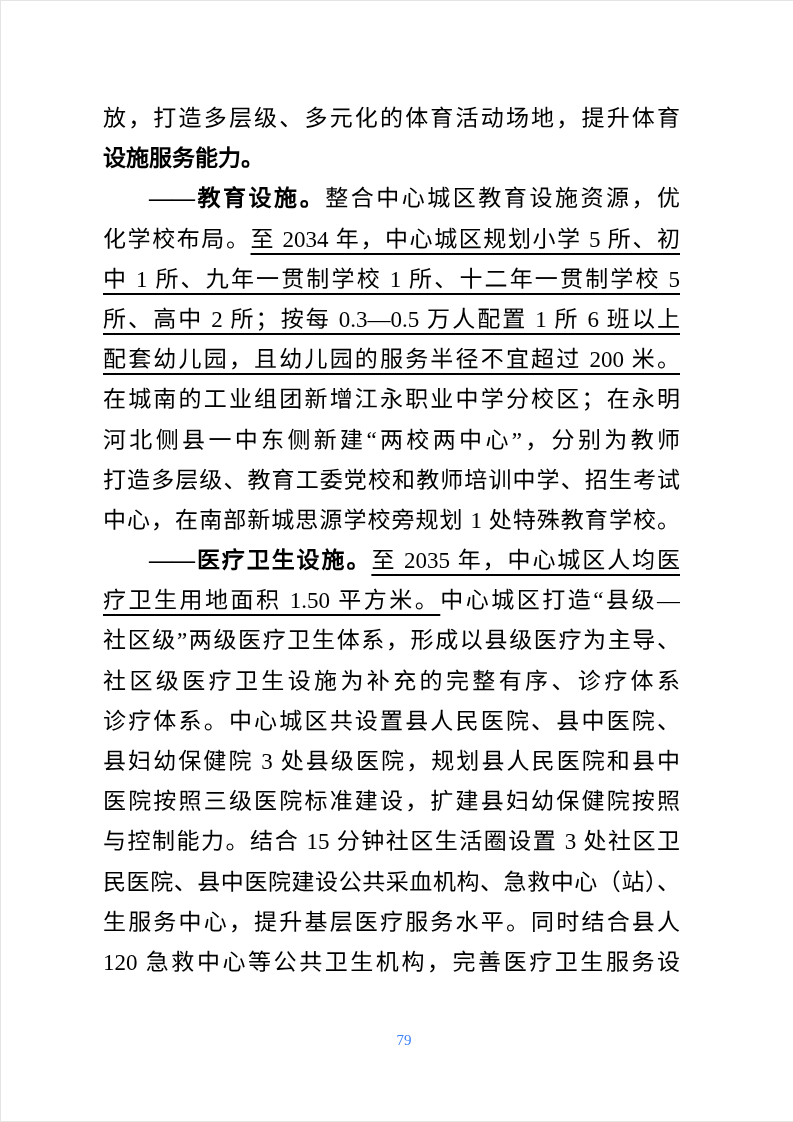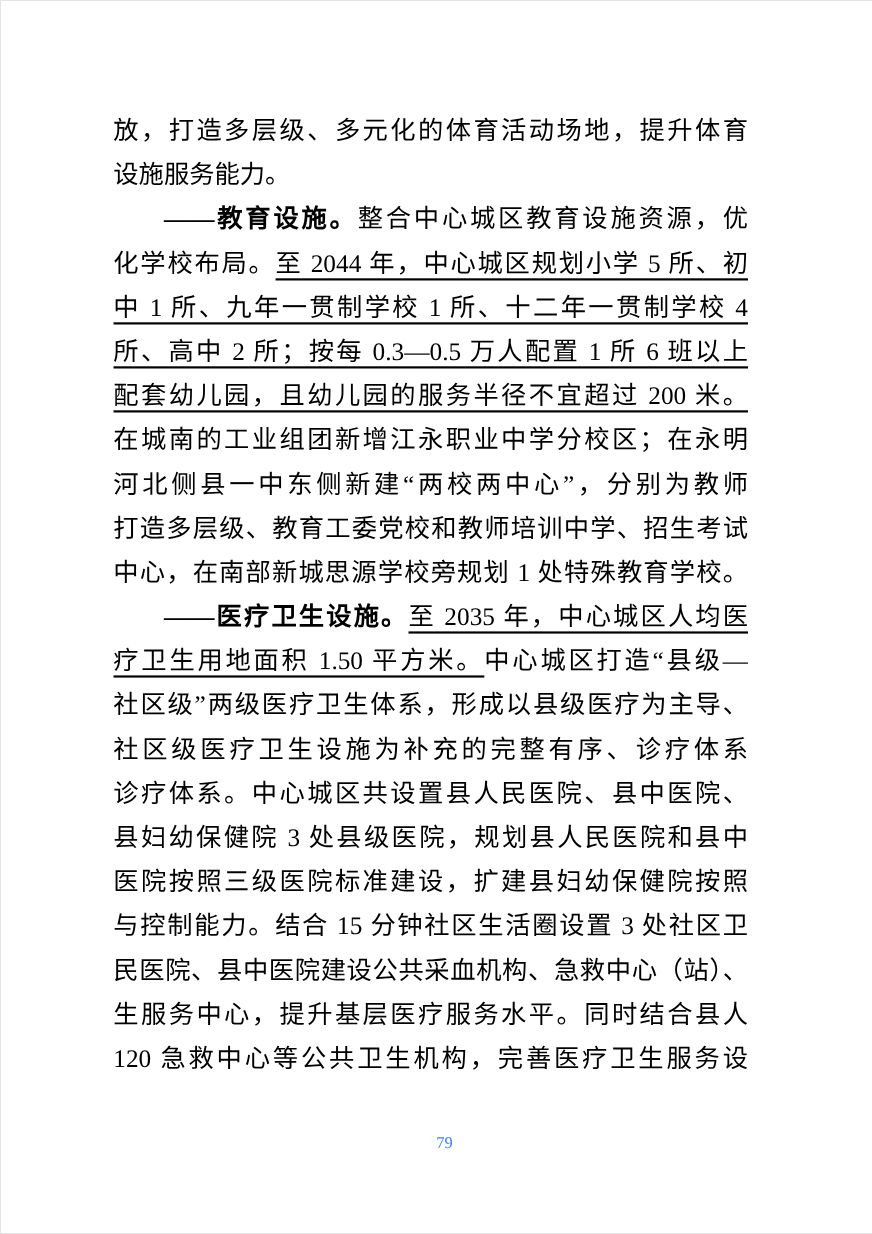--- a/index.html
+++ b/index.html
@@ -29,20 +29,21 @@
     line-height: 40.2px;
     font-size: 23px;
     text-align: justify;
     text-align-last: justify;
     text-justify: inter-character;
     white-space: normal;
     overflow: hidden;
   }
   .line.short {
     text-align-last: left;
+    font-weight: bold;
   }
   .line.indent {
     text-indent: 2em;
   }
   .b {
     font-weight: bold;
   }
   .u {
     text-decoration: underline;
     text-decoration-thickness: 1.5px;
@@ -64,23 +65,23 @@
 
 <div class="page">
   <div class="text-block">
 
     <div class="line"><span>放，打造多层级、多元化的体育活动场地，提升体育</span></div>
 
     <div class="line short"><span>设施服务能力。</span></div>
 
     <div class="line indent"><span class="b">——教育设施。</span><span>整合中心城区教育设施资源，优</span></div>
 
-    <div class="line"><span>化学校布局。</span><span class="u">至 2044 年，中心城区规划小学 5 所、初</span></div>
+    <div class="line"><span>化学校布局。</span><span class="u">至 2034 年，中心城区规划小学 5 所、初</span></div>
 
-    <div class="line"><span class="u">中 1 所、九年一贯制学校 1 所、十二年一贯制学校 4</span></div>
+    <div class="line"><span class="u">中 1 所、九年一贯制学校 1 所、十二年一贯制学校 5</span></div>
 
     <div class="line"><span class="u">所、高中 2 所；按每 0.3—0.5 万人配置 1 所 6 班以上</span></div>
 
     <div class="line"><span class="u">配套幼儿园，且幼儿园的服务半径不宜超过 200 米。</span></div>
 
     <div class="line"><span>在城南的工业组团新增江永职业中学分校区；在永明</span></div>
 
     <div class="line"><span>河北侧县一中东侧新建“两校两中心”，分别为教师</span></div>
 
     <div class="line"><span>打造多层级、教育工委党校和教师培训中学、招生考试</span></div>

